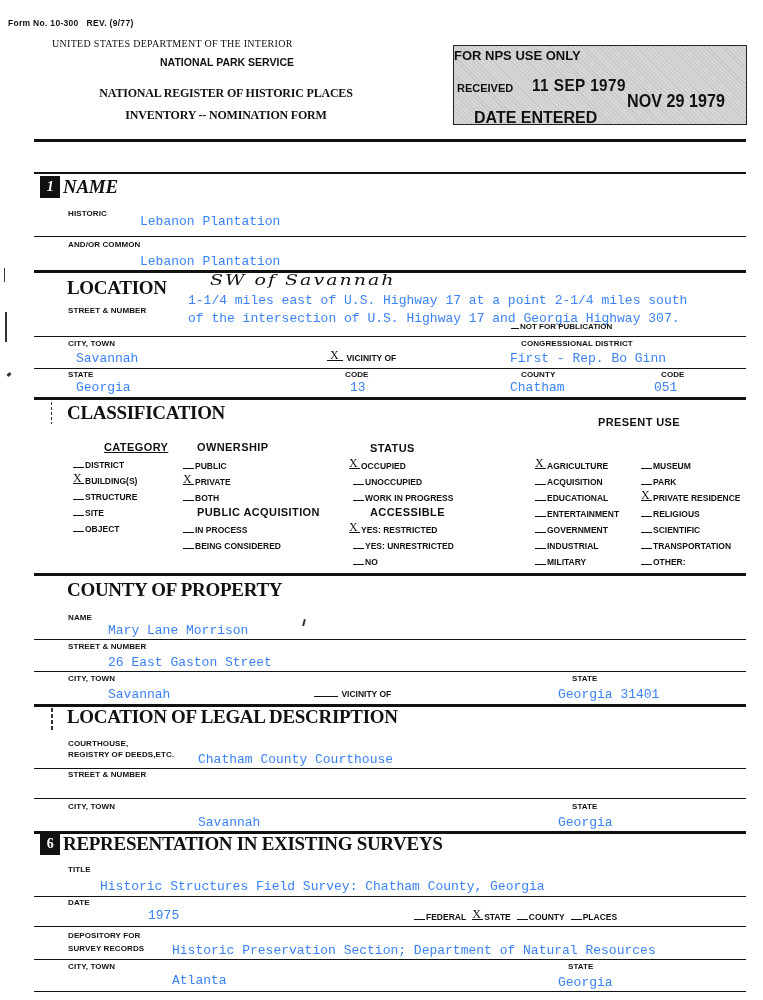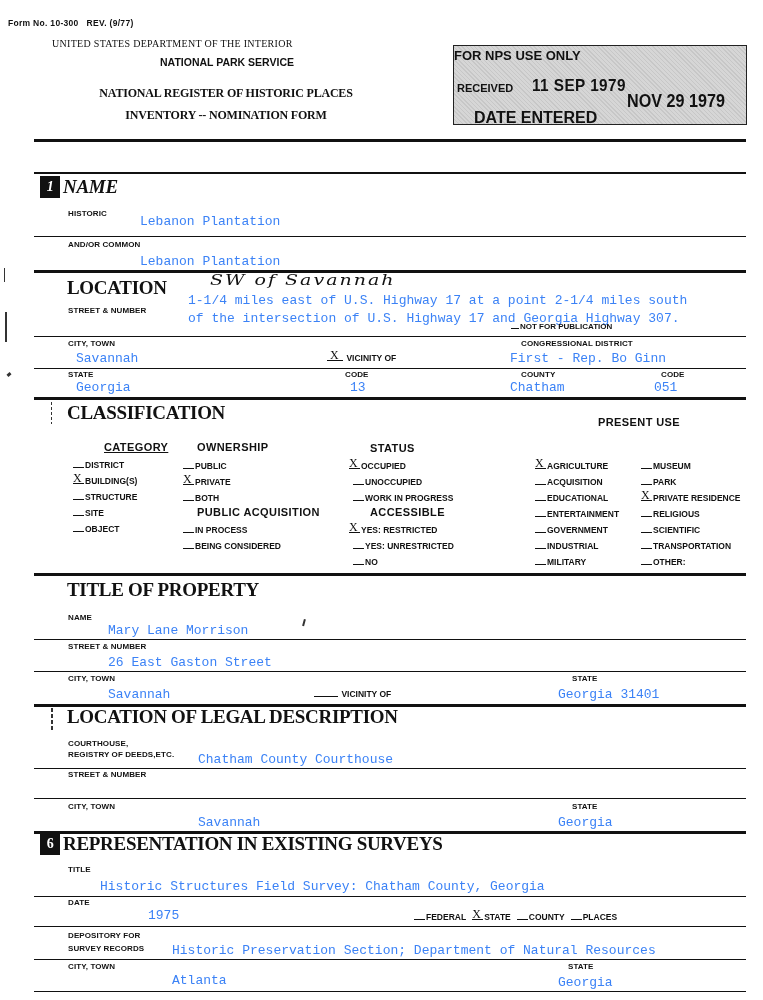--- a/index.html
+++ b/index.html
@@ -131,21 +131,21 @@
   <div class="opt"><span class="blank"><span class="mark"></span></span><span>MUSEUM</span></div>
   <div class="opt"><span class="blank"><span class="mark"></span></span><span>PARK</span></div>
   <div class="opt"><span class="blank"><span class="mark">X</span></span><span>PRIVATE RESIDENCE</span></div>
   <div class="opt"><span class="blank"><span class="mark"></span></span><span>RELIGIOUS</span></div>
   <div class="opt"><span class="blank"><span class="mark"></span></span><span>SCIENTIFIC</span></div>
   <div class="opt"><span class="blank"><span class="mark"></span></span><span>TRANSPORTATION</span></div>
   <div class="opt"><span class="blank"><span class="mark"></span></span><span>OTHER:</span></div>
 </div>
 <div class="rule thick" style="left:34px;top:573px;width:712px;"></div>
 
-<div class="abs sec-title" style="left:67px;top:579px;">TITLE OF PROPERTY</div>
+<div class="abs sec-title" style="left:67px;top:579px;">COUNTY OF PROPERTY</div>
 <div class="abs small-label" style="left:68px;top:613px;">NAME</div>
 <div class="abs typed" style="left:108px;top:623px;">Mary Lane Morrison</div>
 <div class="rule thin" style="left:34px;top:639px;width:712px;"></div>
 <div class="abs small-label" style="left:68px;top:642px;">STREET &amp; NUMBER</div>
 <div class="abs typed" style="left:108px;top:655px;">26 East Gaston Street</div>
 <div class="rule thin" style="left:34px;top:671px;width:712px;"></div>
 <div class="abs small-label" style="left:68px;top:674px;">CITY, TOWN</div>
 <div class="abs typed" style="left:108px;top:687px;">Savannah</div>
 <div class="abs opt" style="left:314px;top:686px;"><span class="blank" style="width:24px;"><span class="mark"></span></span> <span>VICINITY OF</span></div>
 <div class="abs small-label" style="left:572px;top:674px;">STATE</div>

